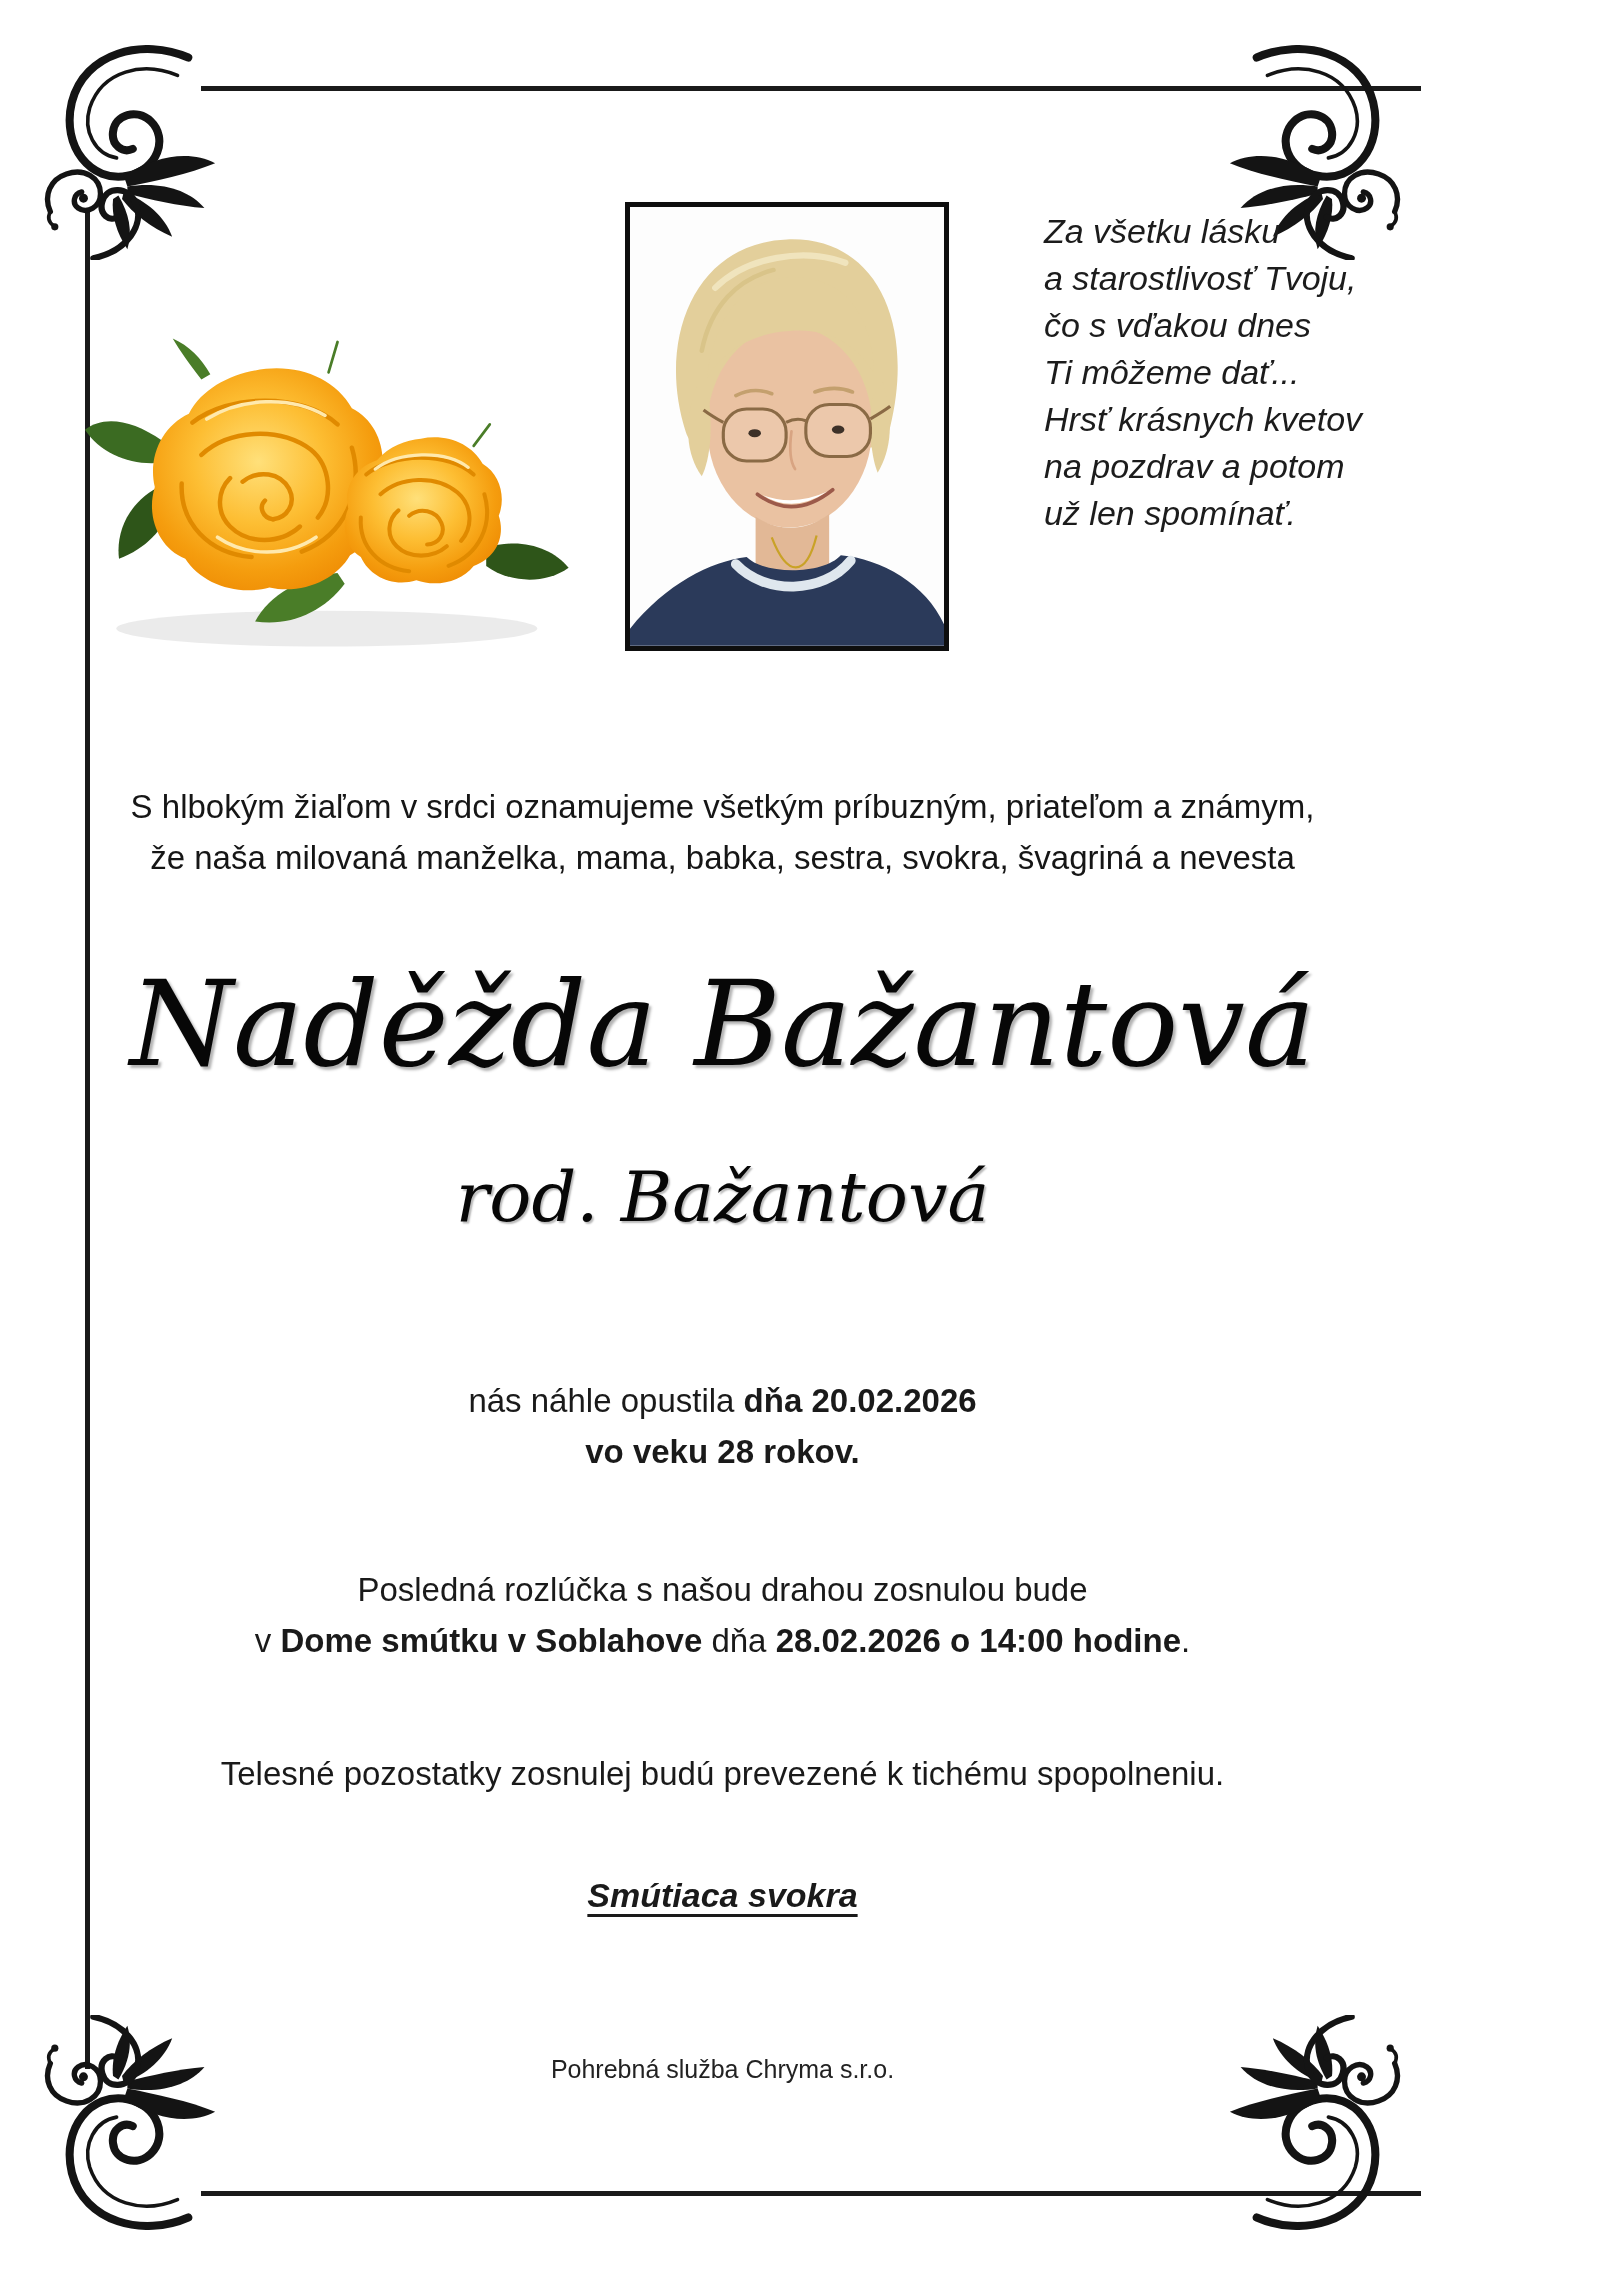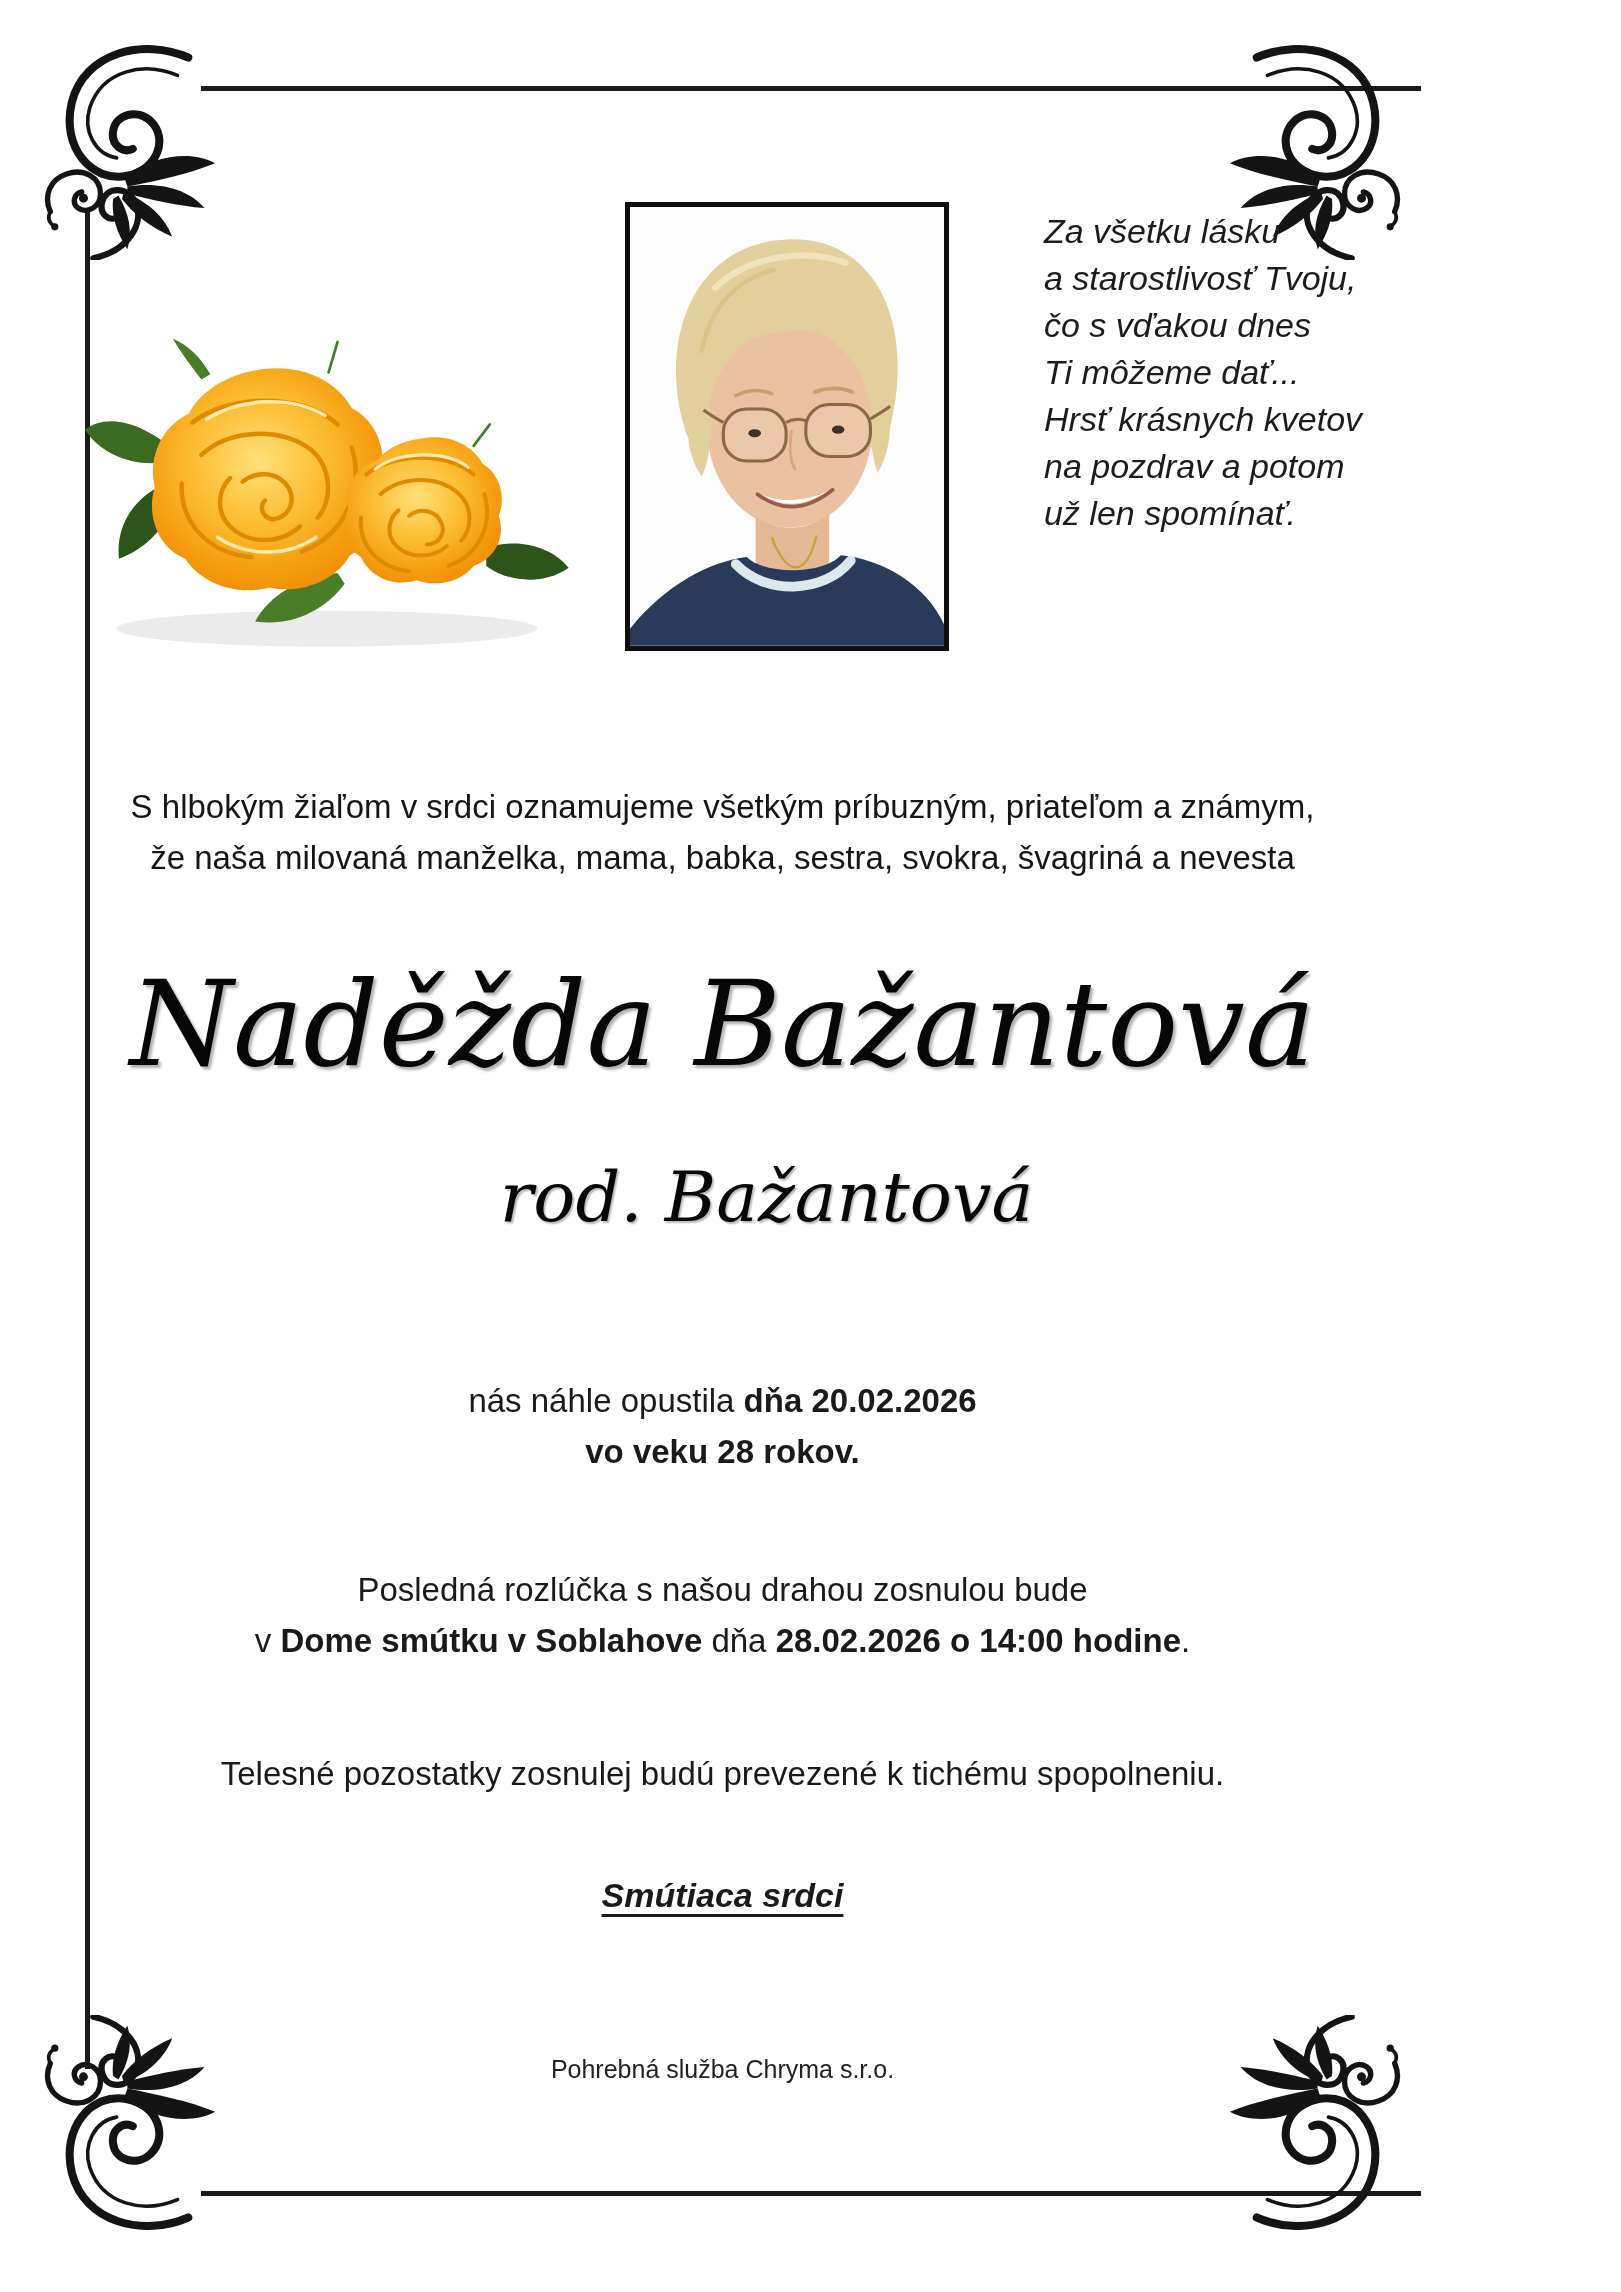--- a/index.html
+++ b/index.html
@@ -44,21 +44,20 @@
     top:948px;
     font-family:"DejaVu Serif", serif;font-style:italic;
     font-size:118px;line-height:152px;color:#070707;
     text-shadow:2.7px 2.7px 2.7px rgba(0,0,0,0.30);
   }
   .maiden{
     top:1148px;
     font-family:"DejaVu Serif", serif;font-style:italic;
     font-size:70px;line-height:99px;color:#070707;
     text-shadow:1.8px 1.8px 1.8px rgba(0,0,0,0.28);
-    padding-left:44px;
   }
   .death{top:1375px;font-size:33px;line-height:51px;}
   .farewell{top:1564px;font-size:33px;line-height:51px;}
   .cremation{top:1755px;font-size:33px;}
   .family{
     top:1876px;font-size:34px;font-weight:bold;font-style:italic;
     text-decoration:underline;text-underline-offset:7.2px;
   }
   .footer-line{top:2055px;font-size:25px;color:#222;text-align:center;}
   .bold{font-weight:bold;}
@@ -201,18 +200,18 @@
     <div class="bold">vo veku 28 rokov.</div>
   </div>
 
   <div class="center-text farewell">
     <div>Posledná rozlúčka s našou drahou zosnulou bude</div>
     <div><span>v </span><span class="bold">Dome smútku v Soblahove</span><span> dňa </span><span class="bold">28.02.2026 o 14:00 hodine</span><span>.</span></div>
   </div>
 
   <div class="center-text cremation">Telesné pozostatky zosnulej budú prevezené k tichému spopolneniu.</div>
 
-  <div class="center-text family">Smútiaca srdci</div>
+  <div class="center-text family">Smútiaca svokra</div>
 
   <div class="center-text footer-line">Pohrebná služba Chryma s.r.o.</div>
 
 </div>
 
 
 </body></html>

